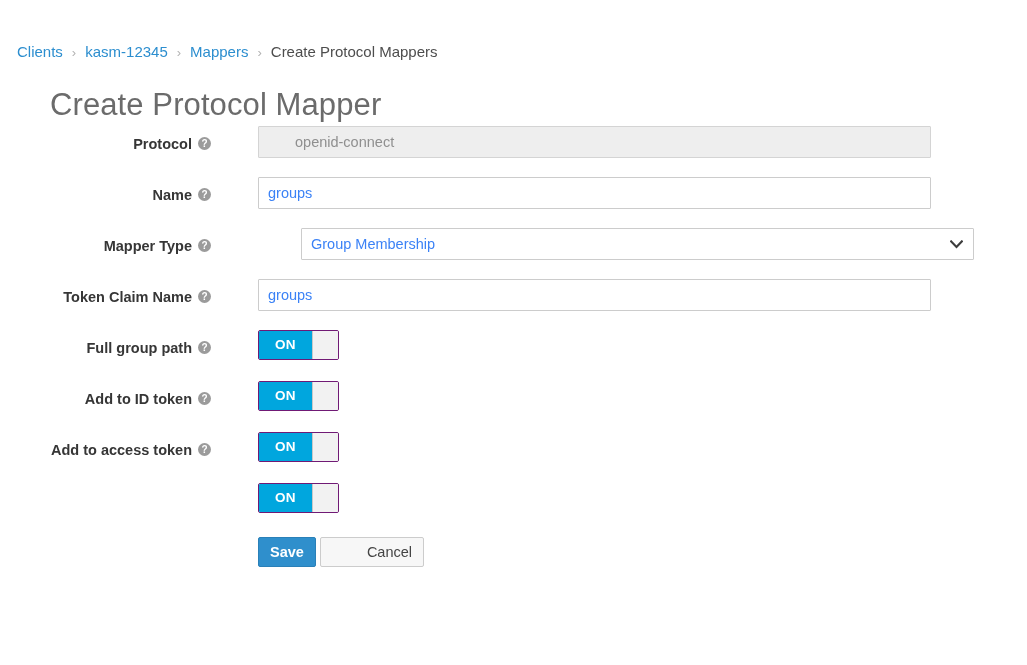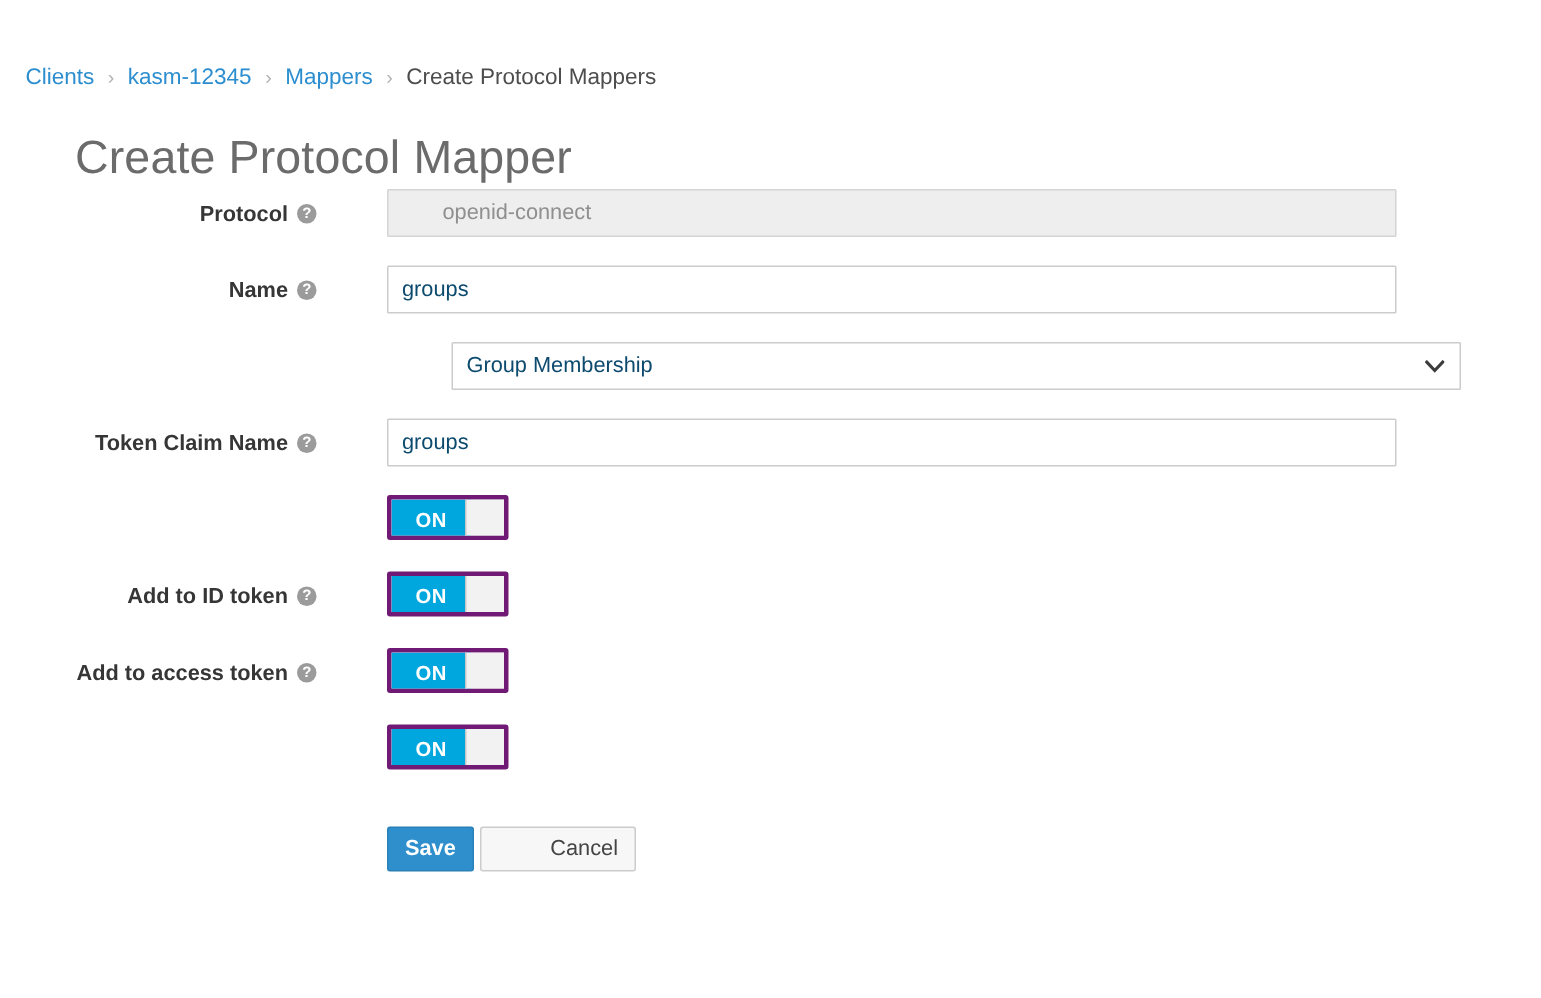--- a/index.html
+++ b/index.html
@@ -106,21 +106,21 @@
 
   input.text-input, .select-box, .static-input {
     width: 673px;
     height: 32px;
     box-sizing: border-box;
     border: 1px solid #cccccc;
     border-radius: 1px;
     background: #ffffff;
     font-family: "Liberation Sans", sans-serif;
     font-size: 14.5px;
-    color: #0c4a6e;
+    color: #3b82f6;
     padding: 0 9px;
     line-height: 30px;
     outline: none;
   }
   .static-input {
     background: #eeeeee;
     color: #8f8f8f;
     border-color: #d4d4d4;
     display: block;
     white-space: nowrap;
@@ -145,21 +145,21 @@
     align-items: center;
     pointer-events: none;
   }
 
   
   .toggle {
     position: relative;
     display: block;
     width: 81px;
     height: 30px;
-    border: 3px solid #701a75;
+    border: 1px solid #701a75;
     border-radius: 2px;
     box-sizing: border-box;
     background: #f0f0f0;
     cursor: pointer;
     overflow: hidden;
   }
   .toggle .toggle-on {
     position: absolute;
     left: 0;
     top: 0;
@@ -185,21 +185,21 @@
   }
 
   
   .button-row {
     position: relative;
     height: 40px;
   }
   .btn-wrap {
     position: absolute;
     left: 258px;
-    top: 17px;
+    top: 3px;
     display: flex;
     gap: 4px;
   }
   .btn {
     font-family: "Liberation Sans", sans-serif;
     font-size: 14.5px;
     font-weight: bold;
     height: 30px;
     line-height: 28px;
     padding: 0 11px;
@@ -233,36 +233,38 @@
       <label class="form-label"><span class="label-text">Protocol</span><span class="help-icon">?</span></label>
       <div class="form-control-wrap">
         <div class="static-input">openid-connect</div>
       </div>
     </div>
     <div class="form-row">
       <label class="form-label"><span class="label-text">Name</span><span class="help-icon">?</span></label>
       <div class="form-control-wrap"><input class="text-input" type="text" value="groups" style=""></div>
     </div>
     <div class="form-row">
+      <label class="form-label"><span class="label-text">Mapper Type</span><span class="help-icon">?</span></label>
       <div class="form-control-wrap">
         <div class="select-box">
           <span class="select-value">Group Membership</span>
           <span class="select-chevron">
             <svg width="13" height="9" viewBox="0 0 13 9">
               <path d="M1.2 1.4 L6.5 7 L11.8 1.4" fill="none" stroke="#3c3c3c" stroke-width="2.1" stroke-linecap="square"></path>
             </svg>
           </span>
         </div>
       </div>
     </div>
     <div class="form-row">
       <label class="form-label"><span class="label-text">Token Claim Name</span><span class="help-icon">?</span></label>
       <div class="form-control-wrap"><input class="text-input" type="text" value="groups" style=""></div>
     </div>
     <div class="form-row">
+      <label class="form-label"><span class="label-text">Full group path</span><span class="help-icon">?</span></label>
       <div class="form-control-wrap">
         <div class="toggle">
           <span class="toggle-on">ON</span>
           <span class="toggle-handle"></span>
         </div>
       </div>
     </div>
     <div class="form-row">
       <label class="form-label"><span class="label-text">Add to ID token</span><span class="help-icon">?</span></label>
       <div class="form-control-wrap">

